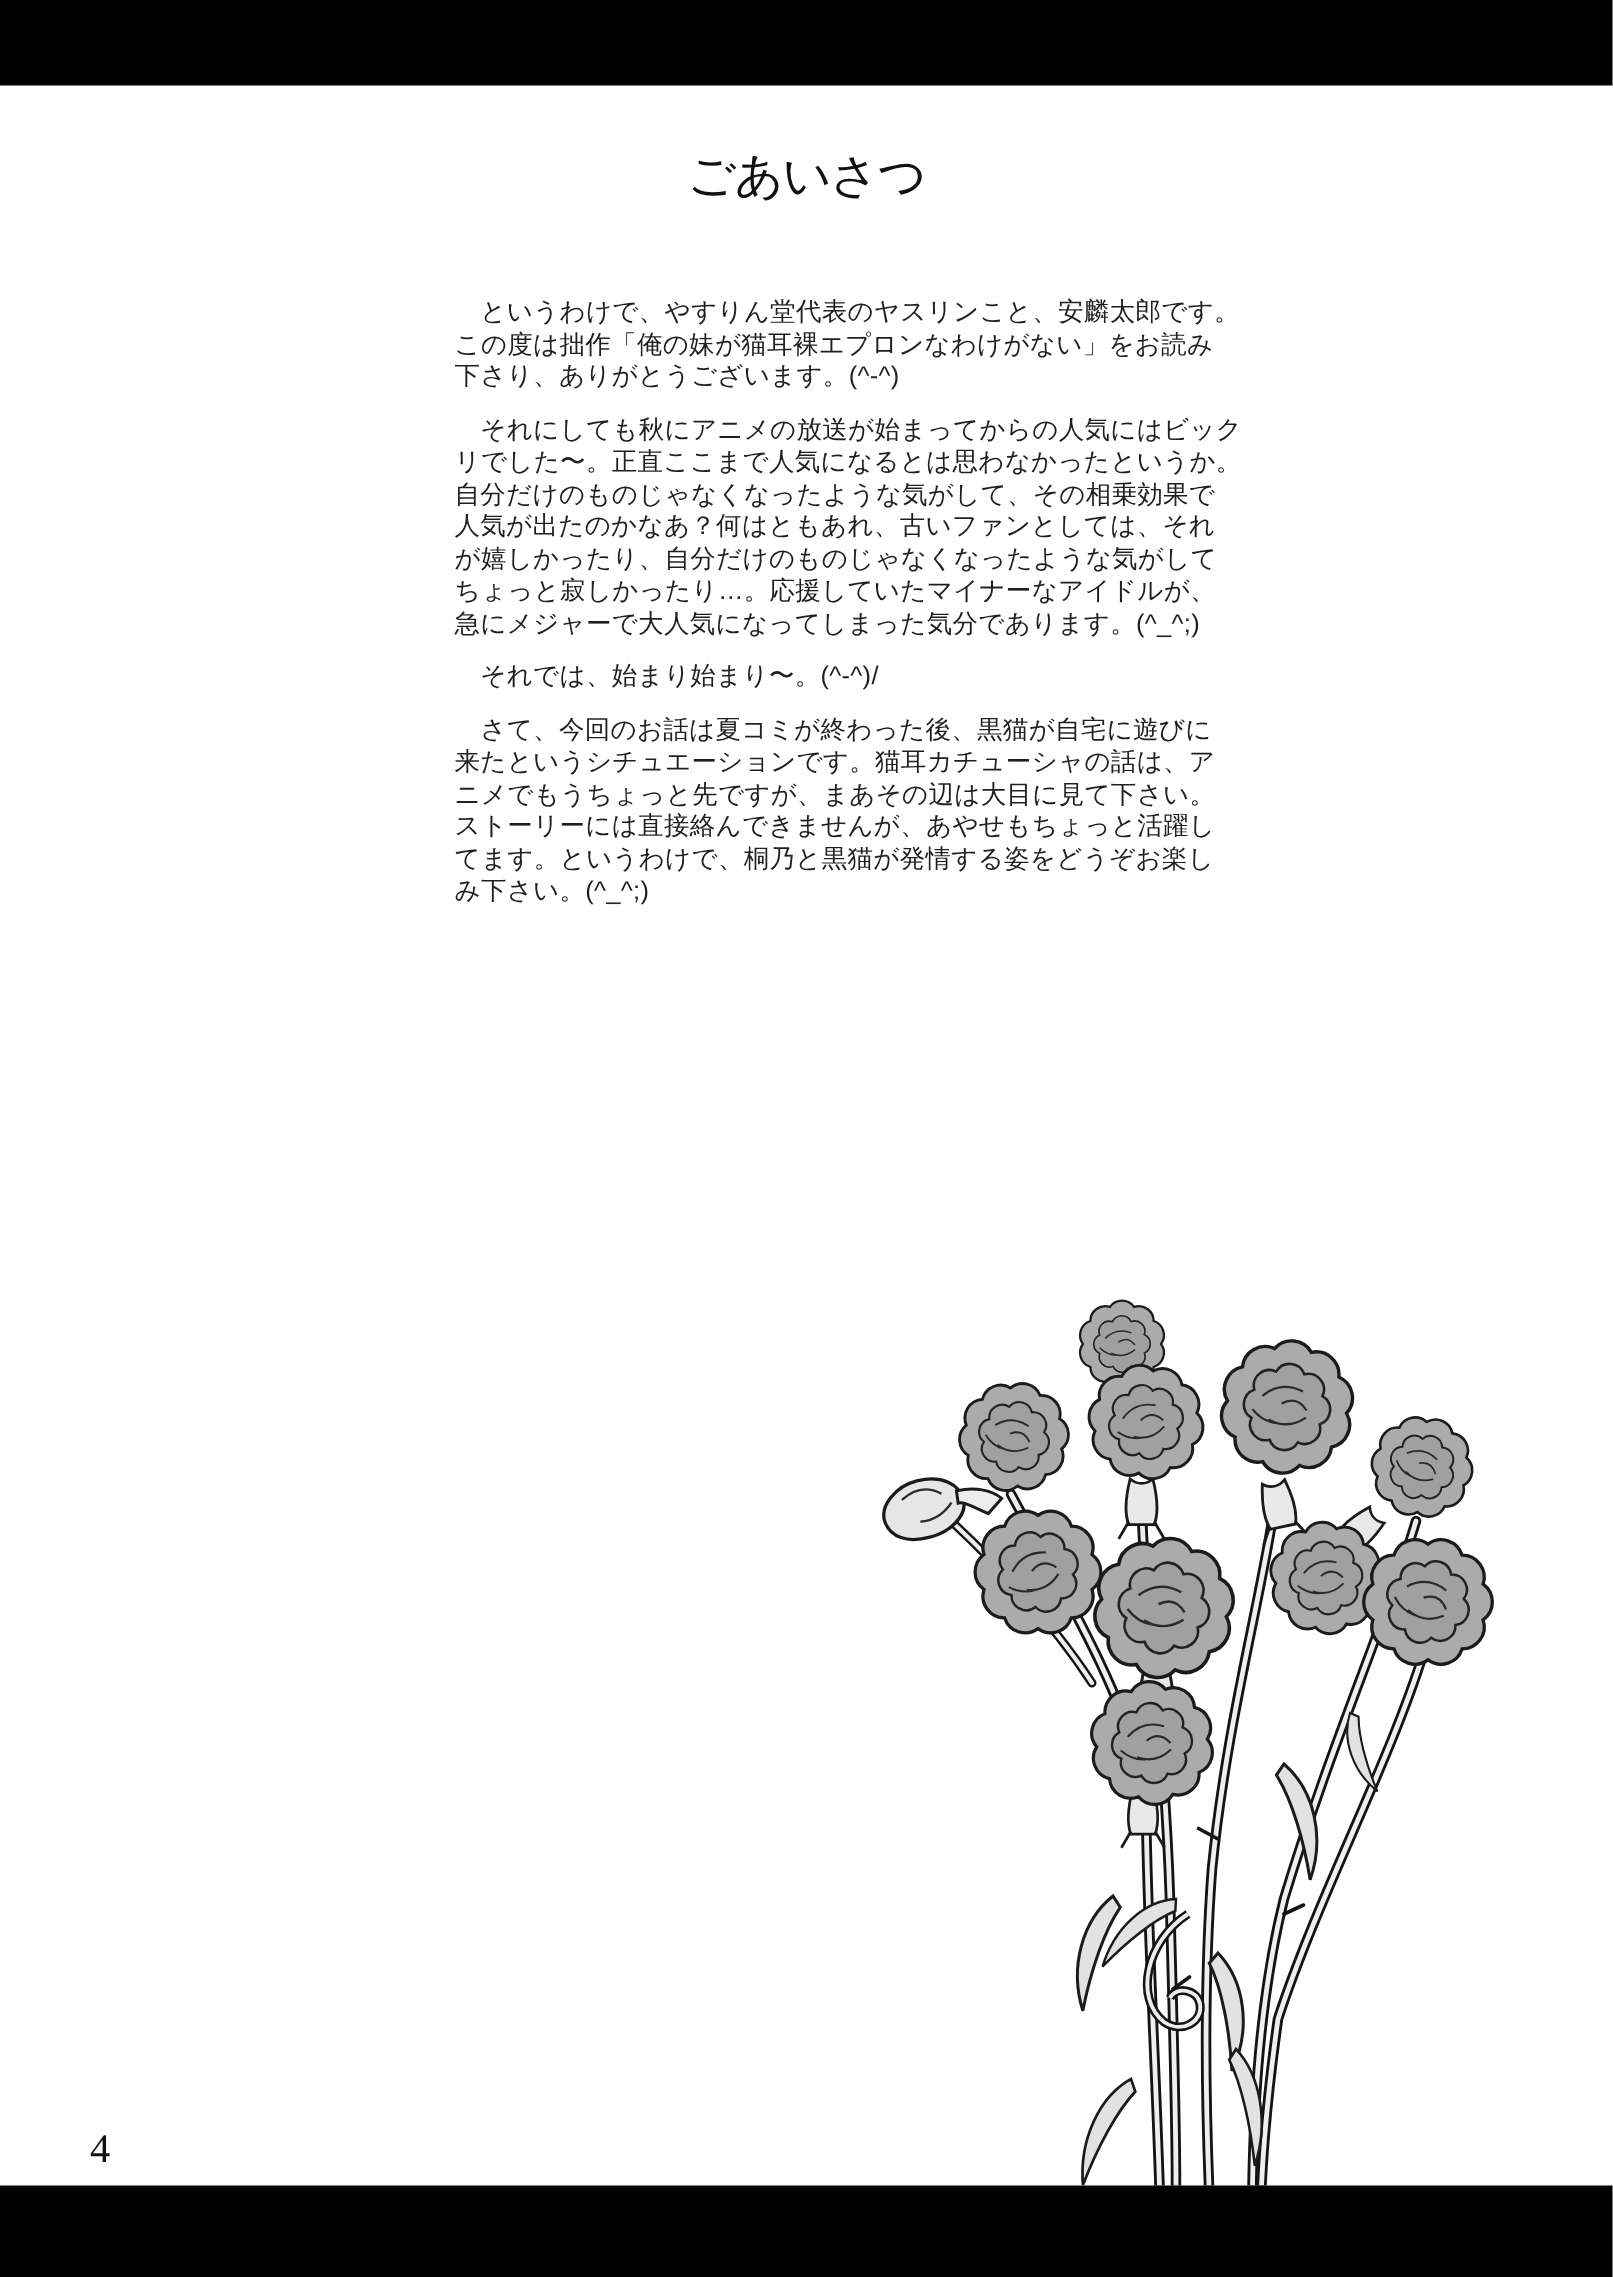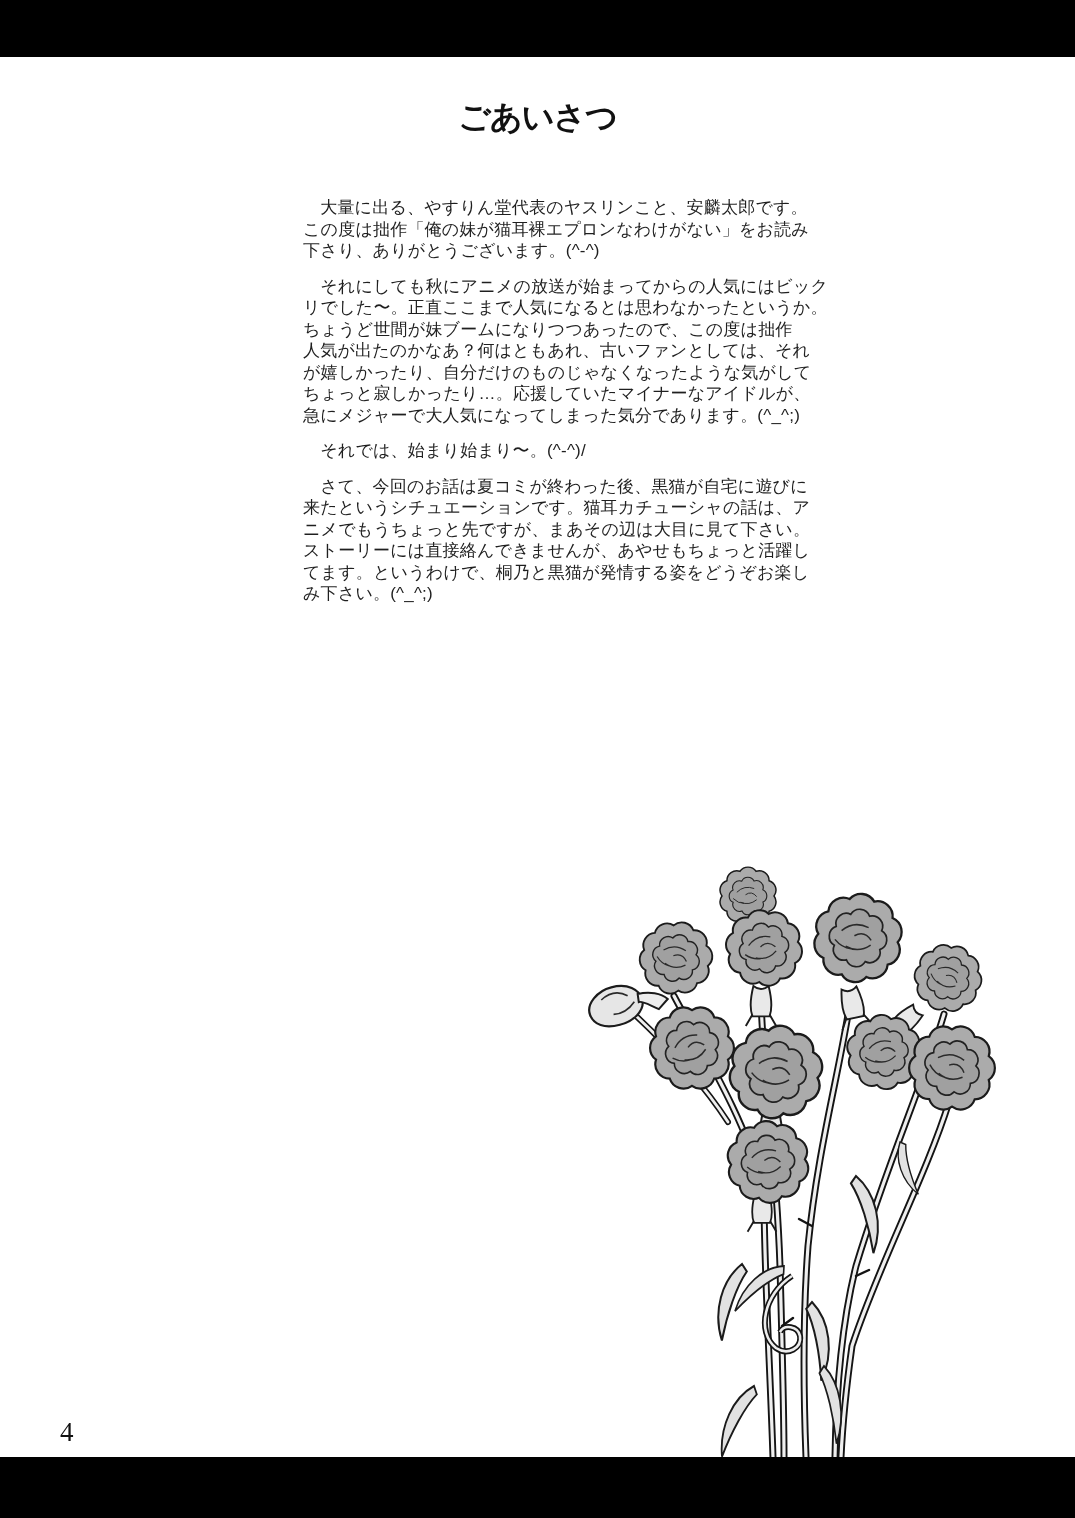--- a/index.html
+++ b/index.html
@@ -5,21 +5,21 @@
   html,body{margin:0;padding:0;}
   body{
     width:1075px;height:1518px;position:relative;background:#ffffff;
     font-family:"Liberation Sans","DejaVu Sans",sans-serif;overflow:hidden;
   }
   .bar{position:absolute;left:0;width:1075px;background:#000;z-index:30;}
   .bar-top{top:0;height:57px;}
   .bar-bottom{top:1457px;height:61px;}
   .page-title{
     position:absolute;top:96px;left:0;right:0;margin:0;text-align:center;
-    font-size:32px;font-weight:bold;letter-spacing:-1px;color:#111;
+    font-size:32px;font-weight:normal;letter-spacing:-1px;color:#111;
   }
   .body-text{
     position:absolute;top:197px;left:303px;width:560px;color:#1f1f1f;
   }
   .body-text p{
     margin:0 0 14px 0;font-size:17px;line-height:21.5px;letter-spacing:0.2px;
     white-space:pre-line;
   }
   .page-number{
     position:absolute;left:60px;top:1417px;font-family:"Liberation Serif","DejaVu Serif",serif;
@@ -30,26 +30,26 @@
   }
 </style>
 </head>
 <body>
 
 <div class="bar bar-top"></div>
 
 <h1 class="page-title">ごあいさつ</h1>
 
 <div class="body-text">
-  <p>　大量に出る、やすりん堂代表のヤスリンこと、安麟太郎です。
+  <p>　というわけで、やすりん堂代表のヤスリンこと、安麟太郎です。
 この度は拙作「俺の妹が猫耳裸エプロンなわけがない」をお読み
 下さり、ありがとうございます。(^-^)</p>
   <p>　それにしても秋にアニメの放送が始まってからの人気にはビック
 リでした〜。正直ここまで人気になるとは思わなかったというか。
-ちょうど世間が妹ブームになりつつあったので、この度は拙作
+自分だけのものじゃなくなったような気がして、その相乗効果で
 人気が出たのかなあ？何はともあれ、古いファンとしては、それ
 が嬉しかったり、自分だけのものじゃなくなったような気がして
 ちょっと寂しかったり…。応援していたマイナーなアイドルが、
 急にメジャーで大人気になってしまった気分であります。(^_^;)</p>
   <p>　それでは、始まり始まり〜。(^-^)/</p>
   <p>　さて、今回のお話は夏コミが終わった後、黒猫が自宅に遊びに
 来たというシチュエーションです。猫耳カチューシャの話は、ア
 ニメでもうちょっと先ですが、まあその辺は大目に見て下さい。
 ストーリーには直接絡んできませんが、あやせもちょっと活躍し
 てます。というわけで、桐乃と黒猫が発情する姿をどうぞお楽し

